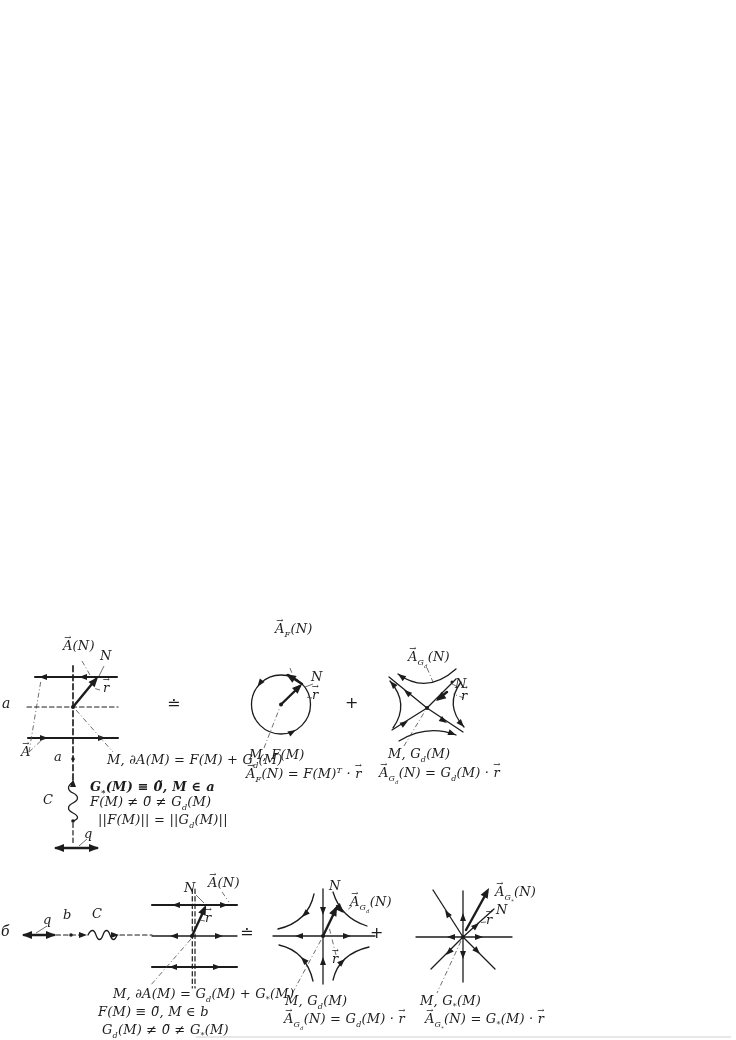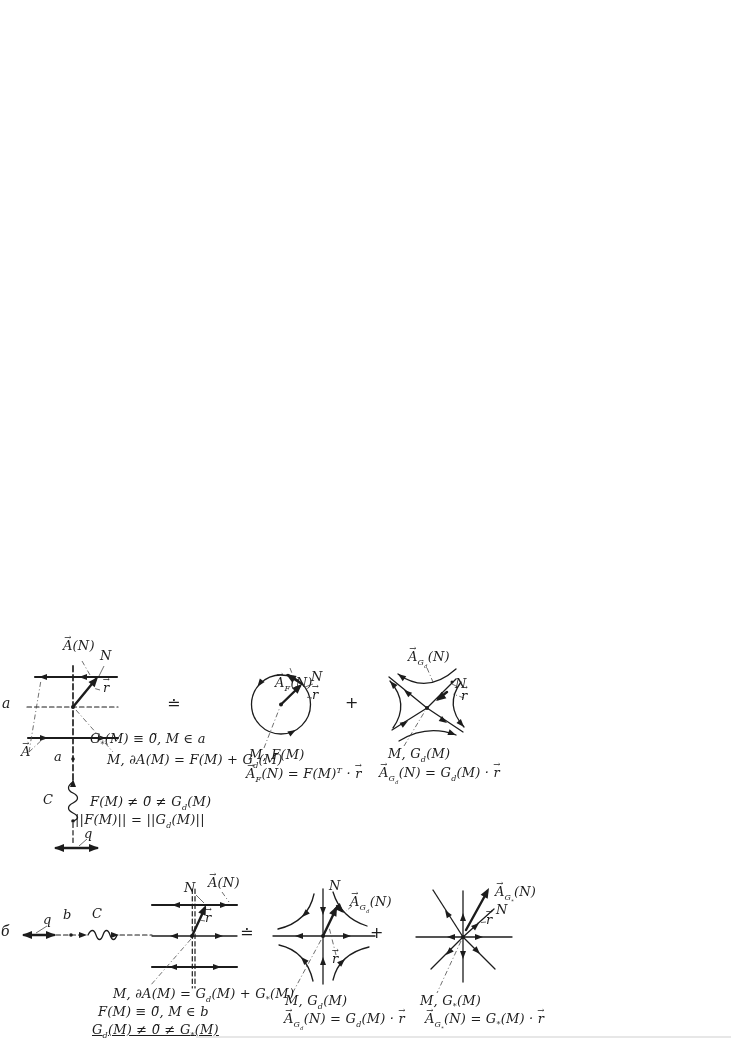--- a/index.html
+++ b/index.html
@@ -191,46 +191,46 @@
 
   <div class="lbl big" style="left:2px;top:696px;">a</div>
   <div class="lbl" style="left:63px;top:639px;"><span class="vec">A</span>(N)</div>
   <div class="lbl" style="left:100px;top:649px;">N</div>
   <div class="lbl" style="left:103px;top:681px;"><span class="vec">r</span></div>
   <div class="lbl" style="left:21px;top:745px;"><span class="vec">A</span></div>
   <div class="lbl" style="left:54px;top:750px;">a</div>
   <div class="lbl" style="left:43px;top:793px;">C</div>
   <div class="lbl" style="left:84px;top:827px;">q</div>
   <div class="lbl" style="left:107px;top:753px;">M, ∂A(M) = <span class="scr">F</span>(M) + <span class="scr">G</span><sub>d</sub>(M)</div>
-  <div class="lbl" style="left:90px;top:732px;"><span class="scr">G</span><sub>*</sub>(M) ≡ 0̃, M ∈ a</div>
+  <div class="lbl" style="left:90px;top:780px;font-weight:bold;"><span class="scr">G</span><sub>*</sub>(M) ≡ 0̃, M ∈ a</div>
   <div class="lbl" style="left:90px;top:795px;"><span class="scr">F</span>(M) ≠ 0̃ ≠ <span class="scr">G</span><sub>d</sub>(M)</div>
-  <div class="lbl" style="left:75px;top:813px;">||<span class="scr">F</span>(M)|| = ||<span class="scr">G</span><sub>d</sub>(M)||</div>
+  <div class="lbl" style="left:98px;top:813px;">||<span class="scr">F</span>(M)|| = ||<span class="scr">G</span><sub>d</sub>(M)||</div>
   <div class="sym" style="left:167px;top:696px;">≐</div>
-  <div class="lbl" style="left:275px;top:676px;"><span class="vec">A</span><sub><span class="scr">F</span></sub>(N)</div>
+  <div class="lbl" style="left:275px;top:622px;"><span class="vec">A</span><sub><span class="scr">F</span></sub>(N)</div>
   <div class="lbl" style="left:311px;top:670px;">N</div>
   <div class="lbl" style="left:312px;top:688px;"><span class="vec">r</span></div>
   <div class="lbl" style="left:249px;top:748px;">M, <span class="scr">F</span>(M)</div>
   <div class="lbl" style="left:246px;top:767px;"><span class="vec">A</span><sub><span class="scr">F</span></sub>(N) = <span class="scr">F</span>(M)<sup>T</sup> · <span class="vec">r</span></div>
   <div class="sym" style="left:345px;top:695px;">+</div>
   <div class="lbl" style="left:408px;top:650px;"><span class="vec">A</span><sub><span class="scr">G</span><sub>d</sub></sub>(N)</div>
   <div class="lbl" style="left:455px;top:677px;">N</div>
   <div class="lbl" style="left:461px;top:689px;"><span class="vec">r</span></div>
   <div class="lbl" style="left:388px;top:747px;">M, <span class="scr">G</span><sub>d</sub>(M)</div>
   <div class="lbl" style="left:379px;top:766px;"><span class="vec">A</span><sub><span class="scr">G</span><sub>d</sub></sub>(N) = <span class="scr">G</span><sub>d</sub>(M) · <span class="vec">r</span></div>
 
   <div class="lbl big" style="left:1px;top:924px;">б</div>
   <div class="lbl" style="left:43px;top:913px;">q</div>
   <div class="lbl" style="left:63px;top:908px;">b</div>
   <div class="lbl" style="left:92px;top:907px;">C</div>
   <div class="lbl" style="left:184px;top:881px;">N</div>
   <div class="lbl" style="left:208px;top:876px;"><span class="vec">A</span>(N)</div>
   <div class="lbl" style="left:205px;top:911px;"><span class="vec">r</span></div>
   <div class="lbl" style="left:113px;top:987px;">M, ∂A(M) = <span class="scr">G</span><sub>d</sub>(M) + <span class="scr">G</span><sub>*</sub>(M)</div>
   <div class="lbl" style="left:98px;top:1005px;"><span class="scr">F</span>(M) ≡ 0̃, M ∈ b</div>
-  <div class="lbl" style="left:92px;top:1023px;text-decoration:underline;"><span class="scr">G</span><sub>d</sub>(M) ≠ 0̃ ≠ <span class="scr">G</span><sub>*</sub>(M)</div>
+  <div class="lbl" style="left:102px;top:1023px;"><span class="scr">G</span><sub>d</sub>(M) ≠ 0̃ ≠ <span class="scr">G</span><sub>*</sub>(M)</div>
   <div class="sym" style="left:240px;top:925px;">≐</div>
   <div class="lbl" style="left:329px;top:879px;">N</div>
   <div class="lbl" style="left:350px;top:895px;"><span class="vec">A</span><sub><span class="scr">G</span><sub>d</sub></sub>(N)</div>
   <div class="lbl" style="left:332px;top:952px;"><span class="vec">r</span></div>
   <div class="lbl" style="left:285px;top:994px;">M, <span class="scr">G</span><sub>d</sub>(M)</div>
   <div class="lbl" style="left:284px;top:1012px;"><span class="vec">A</span><sub><span class="scr">G</span><sub>d</sub></sub>(N) = <span class="scr">G</span><sub>d</sub>(M) · <span class="vec">r</span></div>
   <div class="sym" style="left:370px;top:925px;">+</div>
   <div class="lbl" style="left:495px;top:885px;"><span class="vec">A</span><sub><span class="scr">G</span><sub>*</sub></sub>(N)</div>
   <div class="lbl" style="left:496px;top:903px;">N</div>
   <div class="lbl" style="left:486px;top:913px;"><span class="vec">r</span></div>

